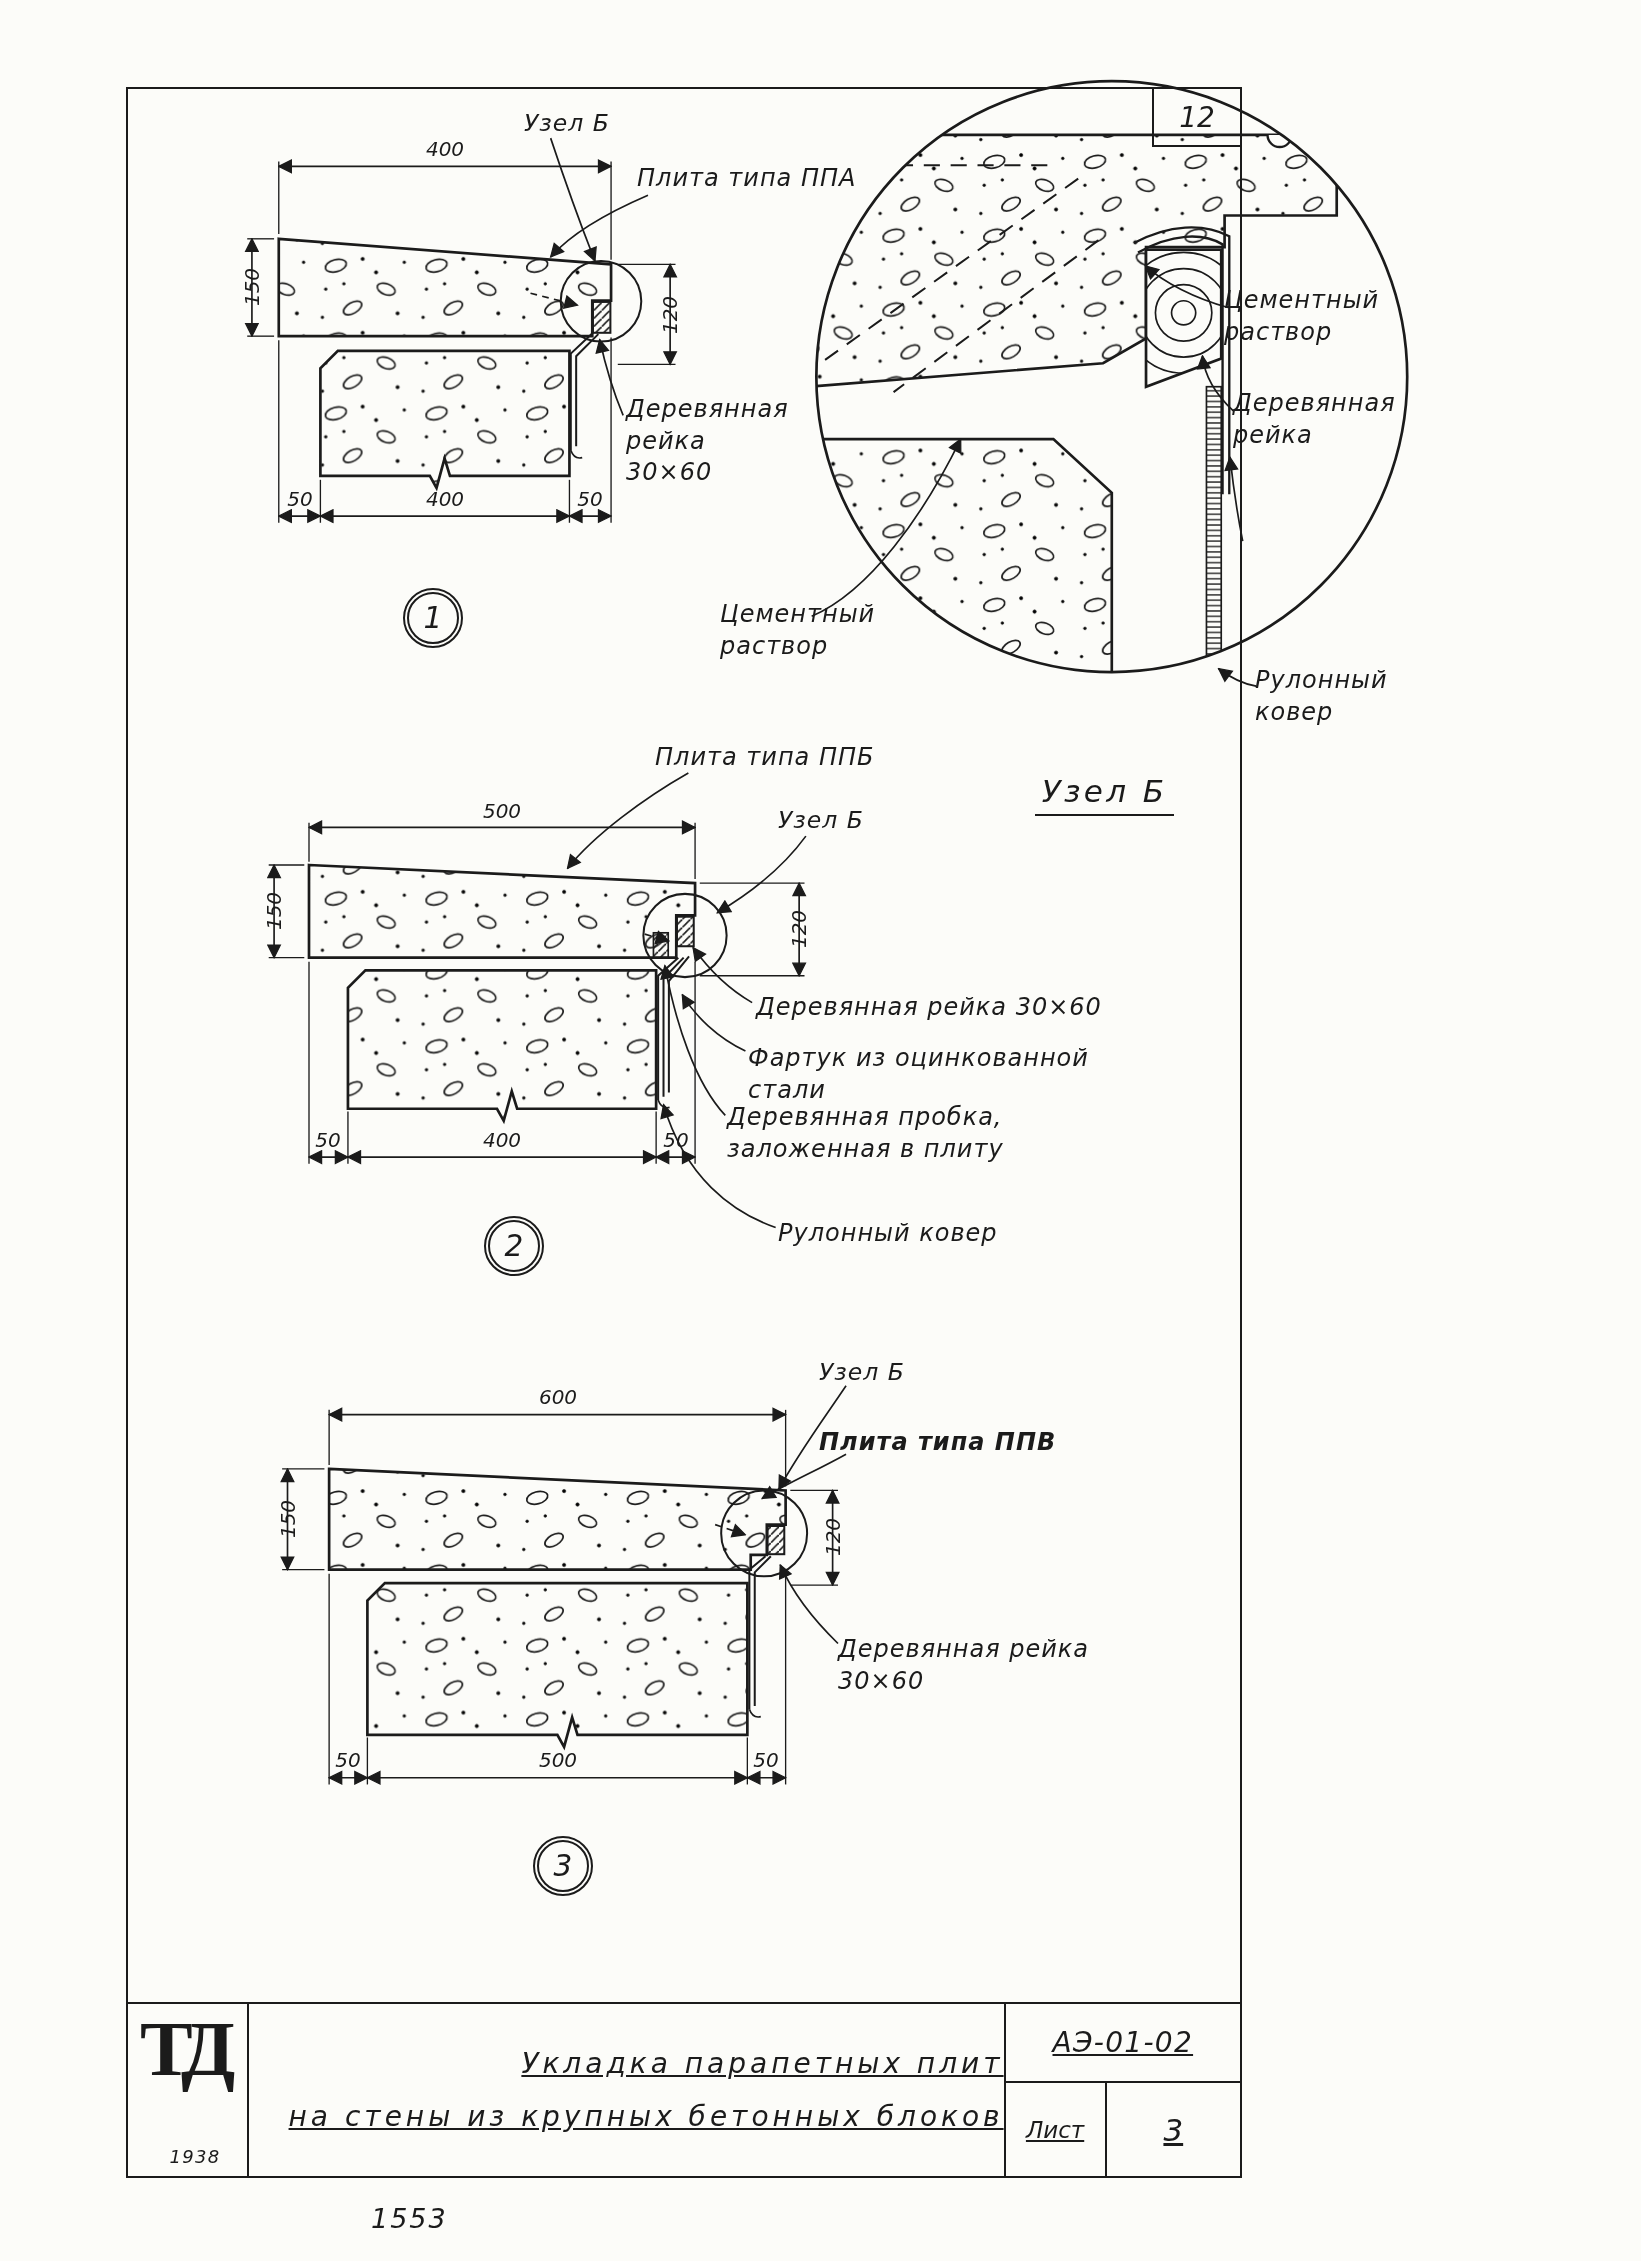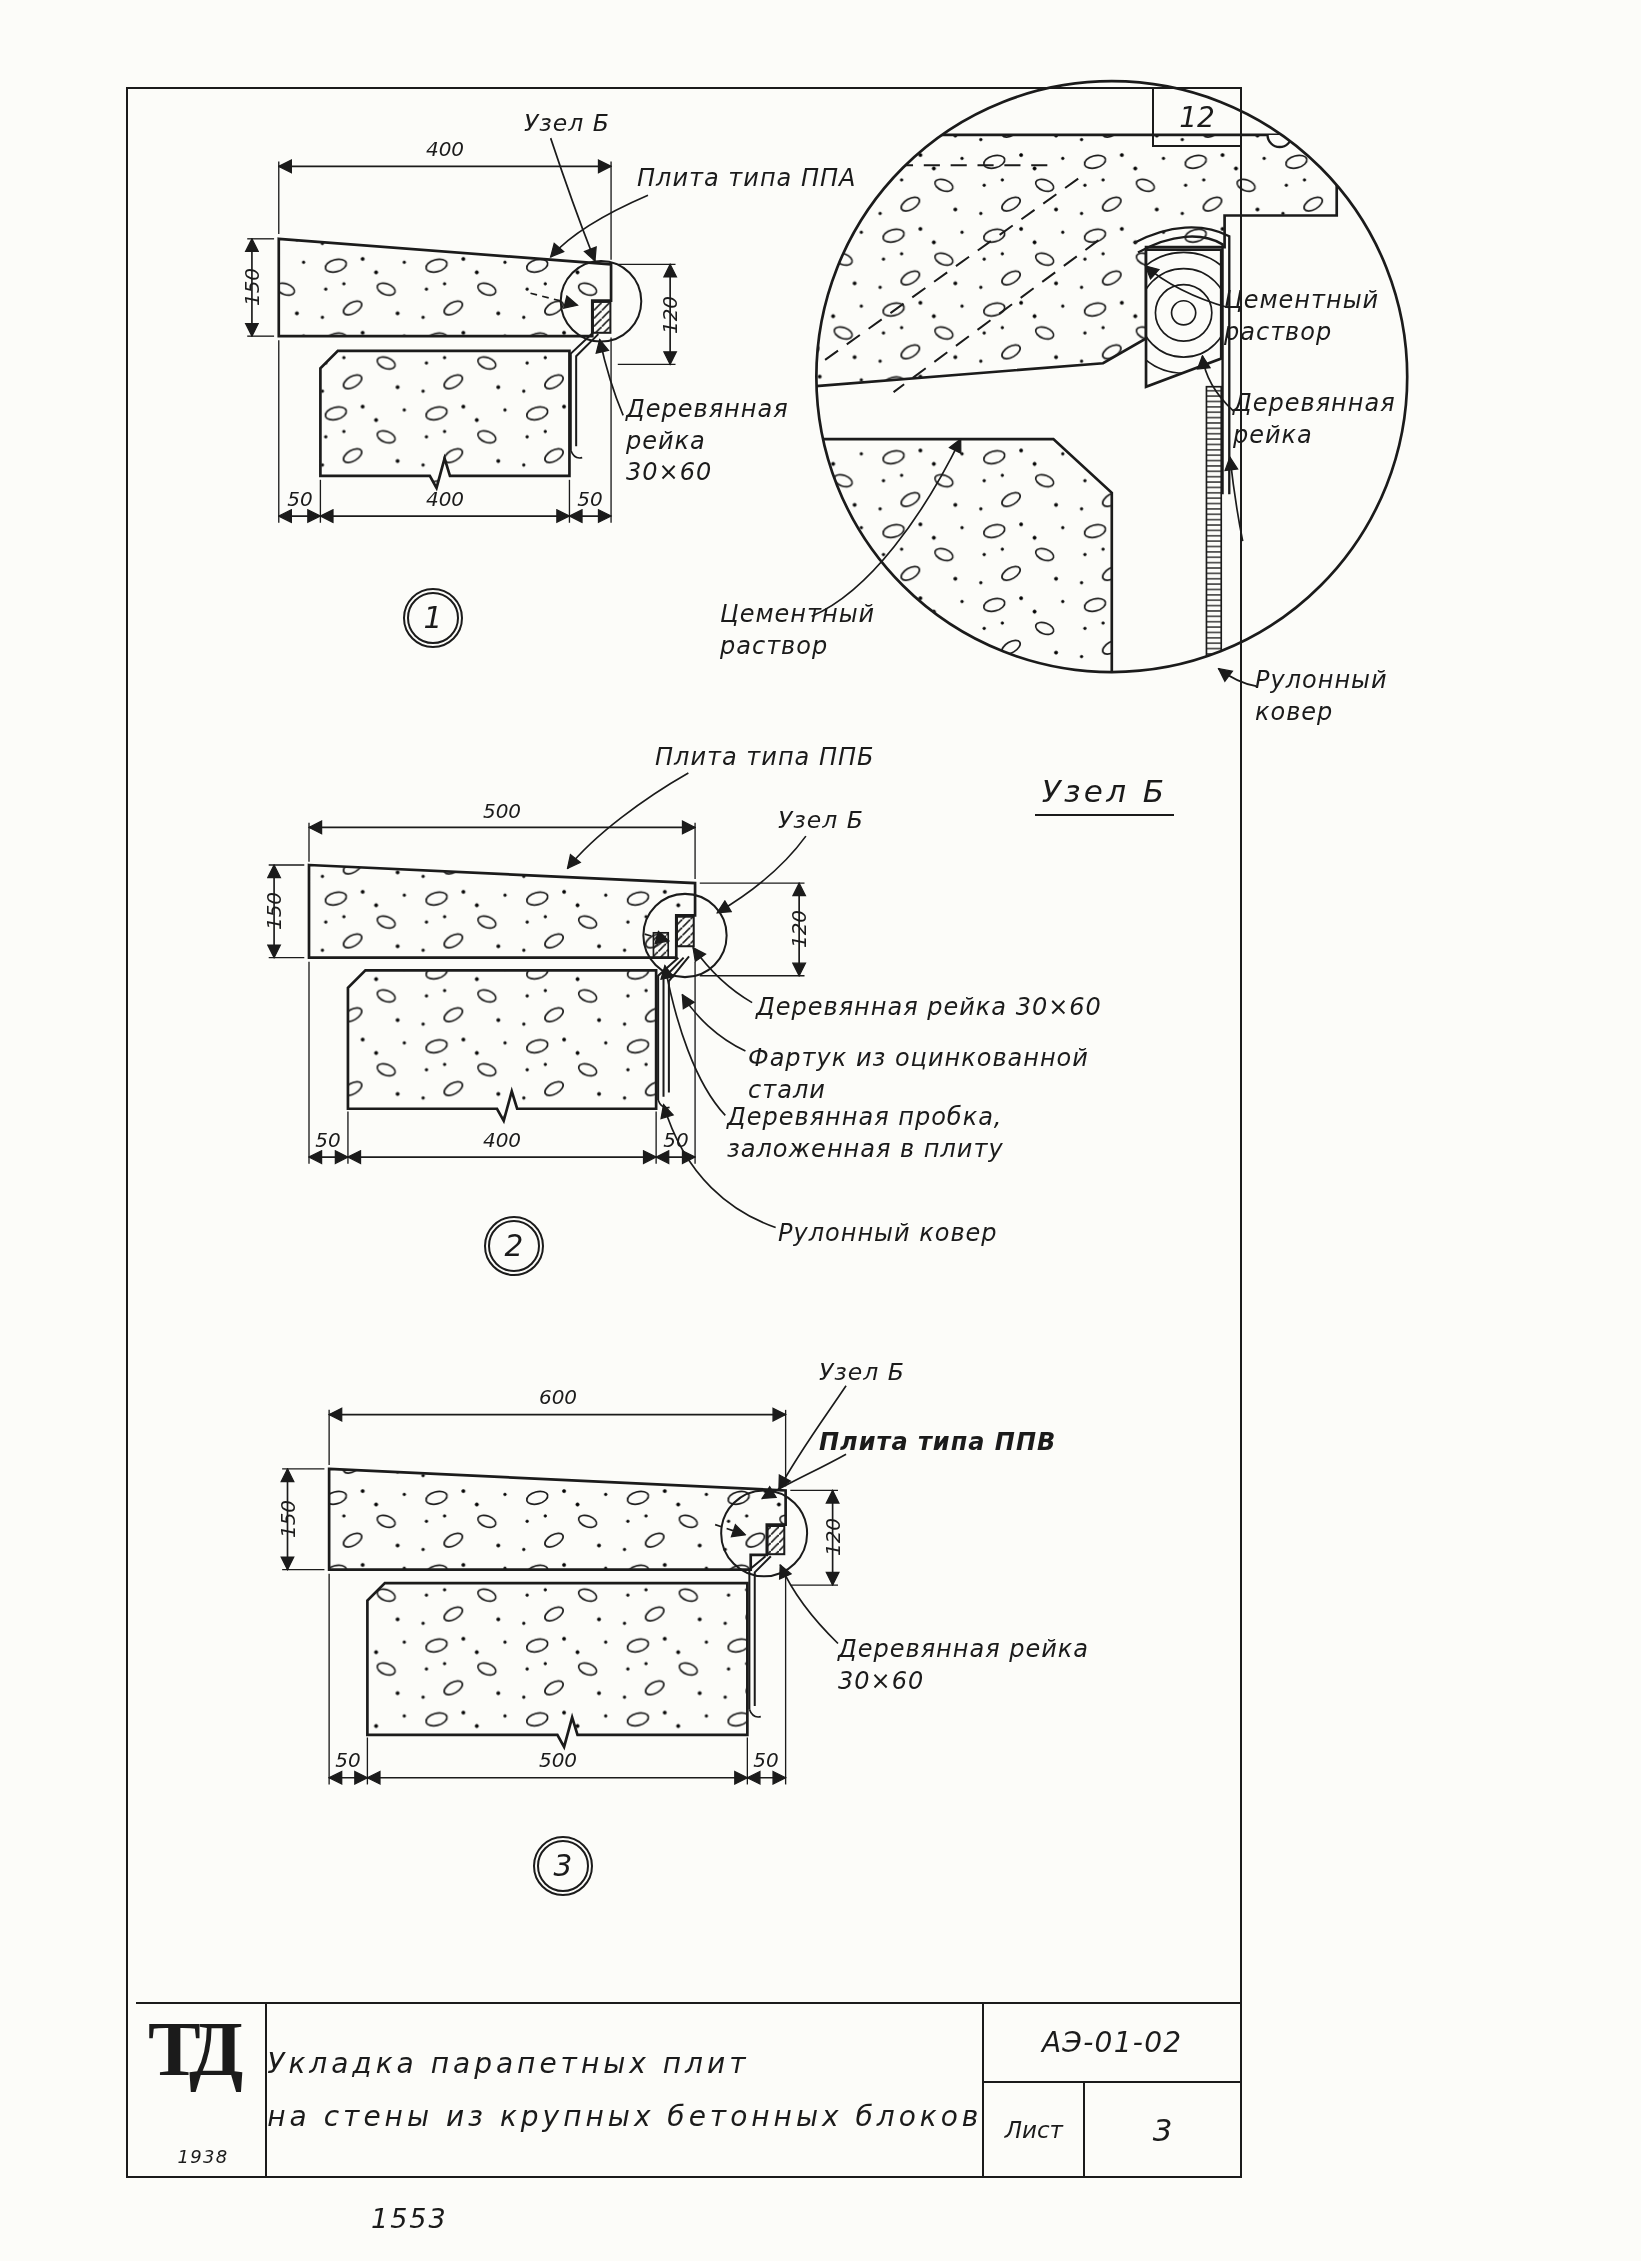--- a/index.html
+++ b/index.html
@@ -38,40 +38,41 @@
   }
   .numcircle::before {
     content:""; position:absolute; inset:2px;
     border:2px solid #1b1b1b; border-radius:50%;
   }
   .node-title {
     position:absolute; font-size:31px; font-style:italic; letter-spacing:3.4px;
     border-bottom:2.7px solid #1b1b1b; padding:0 6.7px 5.4px 6.7px;
   }
   .titleblock {
-    position:absolute; left:8px; right:0; bottom:0; height:172px;
-    border-top:2.7px solid #1b1b1b; display:flex;
+    position:absolute; left:0; right:0; bottom:0; height:172px;
+    border-top:2.7px solid #1b1b1b; display:flex;text-decoration:underline;
   }
   .tb-logo {
     width:134px; border-right:2.7px solid #1b1b1b; position:relative;
     box-sizing:border-box;
   }
   .tb-logo .logo {
     position:absolute; left:12px; top:5.4px; font-family:"Liberation Serif", serif;
     font-weight:bold; font-size:79px; line-height:1; letter-spacing:-6.7px;
   }
   .tb-logo .year {
     position:absolute; left:13.4px; bottom:9.4px; font-style:italic; font-size:18px;
     letter-spacing:1.3px;
     margin-left:28px;
   }
   .tb-title {
     flex:1; border-right:2.7px solid #1b1b1b; box-sizing:border-box;
-    display:flex; flex-direction:column; align-items:flex-start; justify-content:center;
+    display:flex; flex-direction:column; align-items:flex-end; justify-content:center;
     gap:20px;
+    padding-left:40px;
   }
   .tb-title .t1, .tb-title .t2 {
     font-size:28px; font-style:italic; letter-spacing:4px; white-space:nowrap;
   }
   .tb-right { width:261px; display:flex; flex-direction:column; box-sizing:border-box; }
   .tb-code {
     height:79px; border-bottom:2.7px solid #1b1b1b; box-sizing:border-box;
     display:flex; align-items:center; justify-content:center;
     font-size:28px; font-style:italic; letter-spacing:1.3px;
   }

